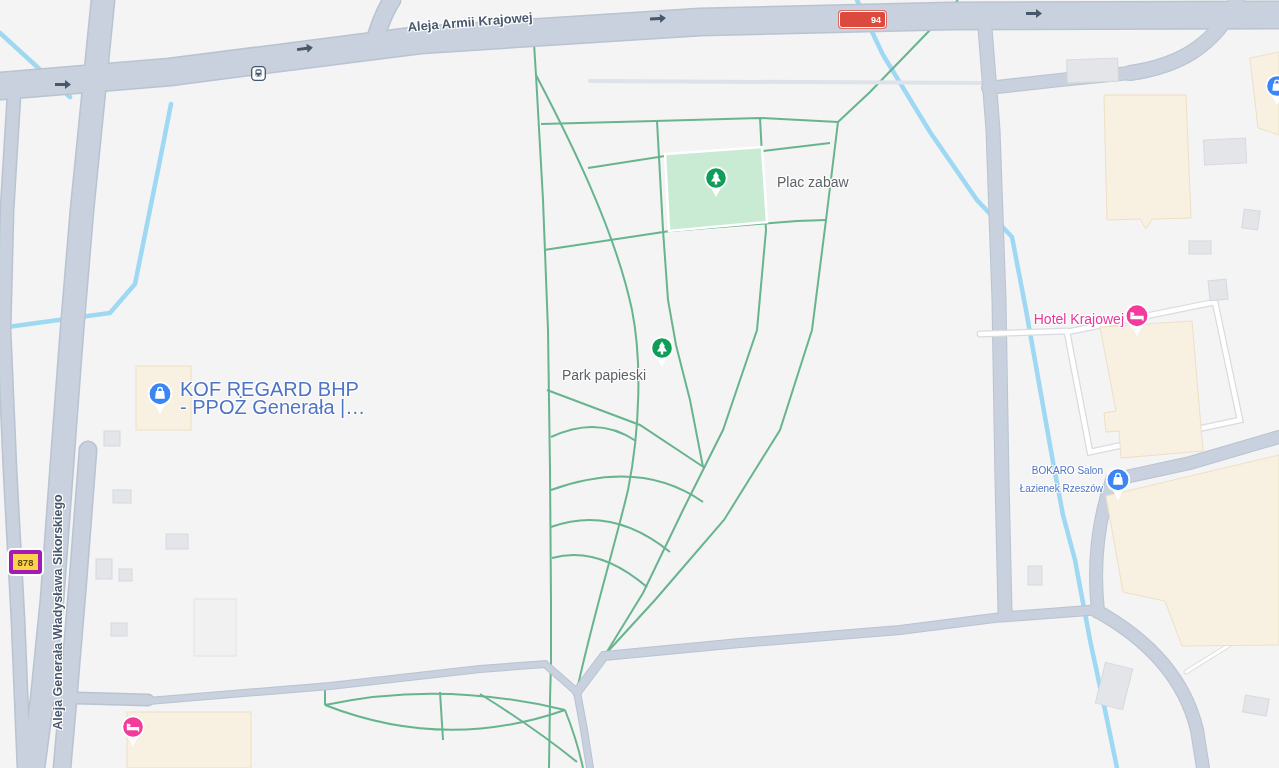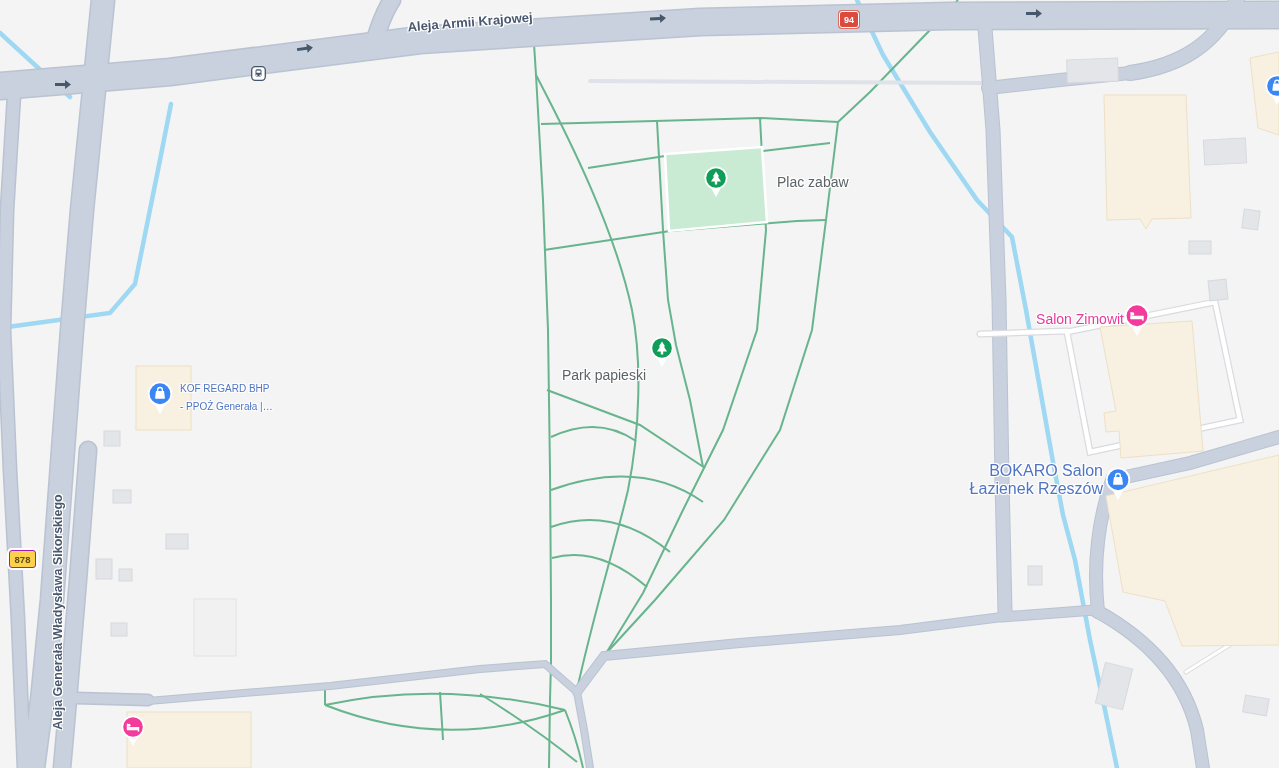--- a/index.html
+++ b/index.html
@@ -3,28 +3,28 @@
 <meta charset="utf-8">
 <style>
   html,body{margin:0;padding:0;}
   #map{position:relative;width:1279px;height:768px;background:#f3f4f3;overflow:hidden;
        font-family:"Liberation Sans",sans-serif;}
   #map svg.canvas{position:absolute;left:0;top:0;}
   .lbl{position:absolute;white-space:nowrap;pointer-events:auto;
        text-shadow:-1px -1px 0 #fff,1px -1px 0 #fff,-1px 1px 0 #fff,1px 1px 0 #fff,0 0 3px #fff;}
   .road-lbl{font-weight:700;font-size:13px;color:#49586e;}
   .park-lbl{font-size:14px;color:#5d6266;padding-left:40px;}
-  .shop-lbl{font-size:10px;color:#4f74c4;line-height:18px;}
+  .shop-lbl{font-size:20px;color:#4f74c4;line-height:18px;}
   .hotel-lbl{font-size:14px;color:#e6399b;}
   .shield{position:absolute;display:flex;align-items:center;justify-content:center;
           font-weight:700;border-radius:3px;}
   .shield-94{left:839px;top:11px;width:18px;height:15px;background:#dc4a3f;color:#fff;
-             font-size:9px;border:1px solid #fff;box-shadow:0 0 0 1px #db6d63;}
+             font-size:9px;border:1px solid #fff;box-shadow:0 0 0 1px #db6d63;padding-left:27px;}
   .shield-878{left:9px;top:550px;width:25px;height:16px;background:#fdd14b;color:#5e4b10;
-              font-size:9.5px;border:1px solid #a21caf;box-shadow:0 0 0 2px #fff;}
+              font-size:9.5px;border:4px solid #a21caf;box-shadow:0 0 0 2px #fff;}
   .pin{position:absolute;width:26px;height:32px;}
   .busstop{position:absolute;left:251px;top:66px;width:15px;height:15px;}
 </style>
 </head>
 <body>
 
 <div id="map">
 
   <svg class="canvas" width="1279" height="768" viewBox="0 0 1279 768">
 
@@ -196,34 +196,34 @@
       <circle cx="13" cy="12" r="11.5" fill="#fff"></circle>
       <circle cx="13" cy="12" r="9.8" fill="#f23b9c"></circle>
       <g fill="#fff">
         <circle cx="9" cy="10.3" r="1.5"></circle>
         <rect x="7" y="12" width="12" height="3.2" rx="1.2"></rect>
         <rect x="6.8" y="8.6" width="1.4" height="6.6"></rect>
         <rect x="17.8" y="12" width="1.4" height="4.6"></rect>
       </g>
     </svg>
   </div>
-  <div class="lbl hotel-lbl" style="left:1124px;top:319px;transform:translate(-100%,-50%);">Salon Zimowit</div>
+  <div class="lbl hotel-lbl" style="left:1124px;top:319px;transform:translate(-100%,-50%);">Hotel Krajowej</div>
 
   <div class="pin" style="left:1104px;top:467px;">
     <svg width="28" height="34" viewBox="0 0 26 32">
       <path d="M13 31 L7 20 H19 Z" fill="#fff"></path>
       <circle cx="13" cy="12" r="11.5" fill="#fff"></circle>
       <circle cx="13" cy="12" r="9.8" fill="#3a86f4"></circle>
       <g>
         <path d="M9.2 9.5 h7.6 l0.8 6.2 a1 1 0 0 1 -1 1.1 h-7.2 a1 1 0 0 1 -1 -1.1 Z" fill="#fff"></path>
         <path d="M10.8 9.5 v-1.2 a2.2 2.2 0 0 1 4.4 0 v1.2" stroke="#fff" stroke-width="1.3" fill="none"></path>
       </g>
     </svg>
   </div>
-  <div class="lbl shop-lbl" style="left:1103px;top:480px;transform:translate(-100%,-50%);text-align:right;font-size:16px;">
+  <div class="lbl shop-lbl" style="left:1103px;top:480px;transform:translate(-100%,-50%);text-align:right;font-size:10px;">
     <div>BOKARO Salon</div>
     <div>Łazienek Rzeszów</div>
   </div>
 
   <div class="pin" style="left:120px;top:715px;">
     <svg width="26" height="32" viewBox="0 0 26 32">
       <path d="M13 31 L7 20 H19 Z" fill="#fff"></path>
       <circle cx="13" cy="12" r="11.5" fill="#fff"></circle>
       <circle cx="13" cy="12" r="9.8" fill="#f23b9c"></circle>
       <g fill="#fff">

